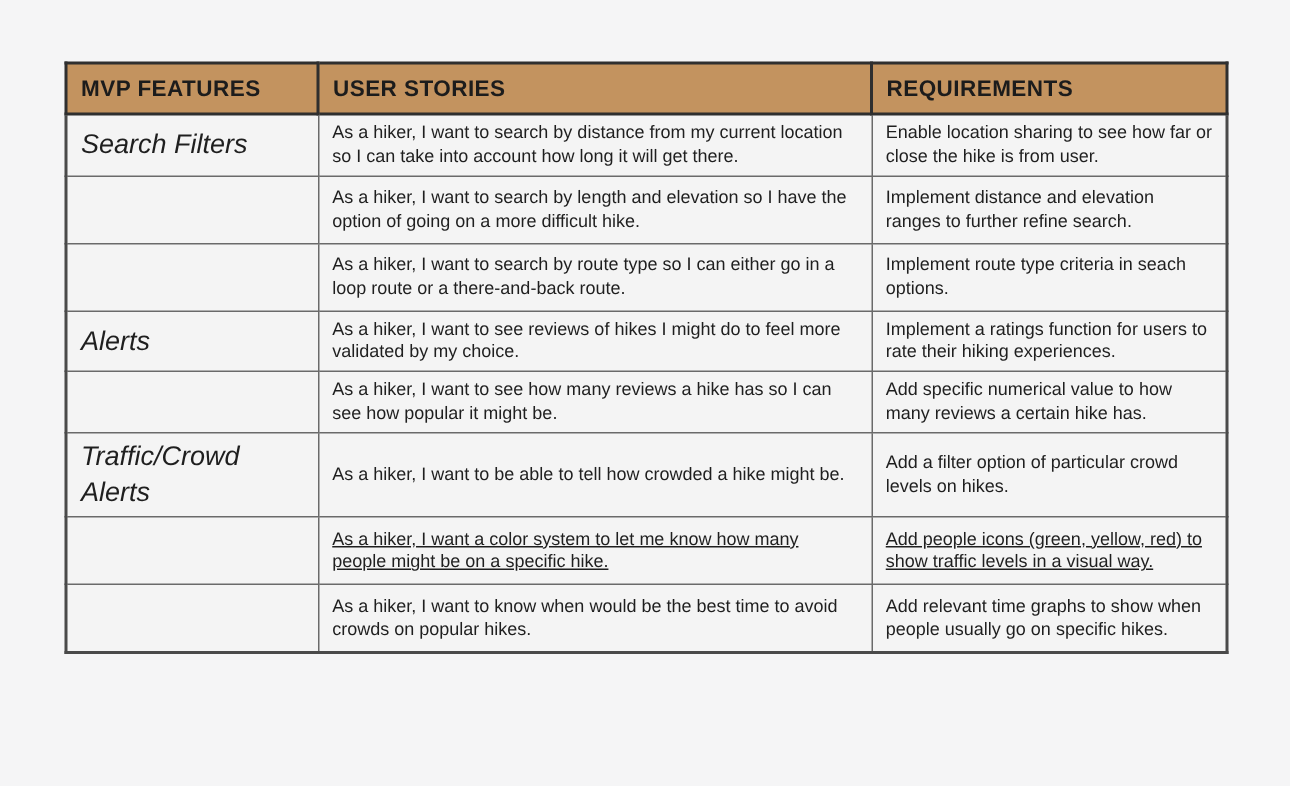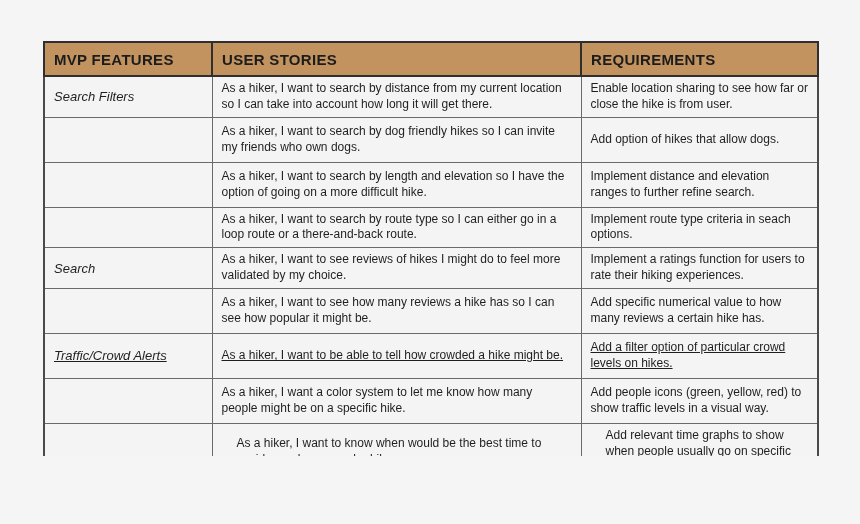--- a/index.html
+++ b/index.html
@@ -44,21 +44,21 @@
     border: 1.5px solid #6A6A6A;
     color: #1F1F1F;
     font-size: 12px;
     line-height: 1.32;
     padding: 4px 9px;
     vertical-align: middle;
     overflow: hidden;
   }
   td.feature-cell {
     font-style: italic;
-    font-size: 13px;
+    font-size: 18px;
   }
   
   tbody tr:nth-child(1)  td { height: 29px; }
   tbody tr:nth-child(2)  td { height: 36px; }
   tbody tr:nth-child(3)  td { height: 36px; }
   tbody tr:nth-child(4)  td { height: 29px; }
   tbody tr:nth-child(5)  td { height: 31px; }
   tbody tr:nth-child(6)  td { height: 36px; }
   tbody tr:nth-child(7)  td { height: 36px; text-decoration: underline; }
   tbody tr:nth-child(8)  td { height: 36px; }
@@ -83,35 +83,30 @@
       </tr>
     </thead>
     <tbody>
         <tr>
           <td class="feature-cell">Search Filters</td>
           <td class="user-story-cell">As a hiker, I want to search by distance from my current location so I can take into account how long it will get there.</td>
           <td class="requirement-cell">Enable location sharing to see how far or close the hike is from user.</td>
         </tr>
         <tr>
           <td class="feature-cell"></td>
-          <td class="user-story-cell">As a hiker, I want to search by dog friendly hikes so I can invite my friends who own dogs.</td>
-          <td class="requirement-cell">Add option of hikes that allow dogs.</td>
-        </tr>
-        <tr>
-          <td class="feature-cell"></td>
           <td class="user-story-cell">As a hiker, I want to search by length and elevation so I have the option of going on a more difficult hike.</td>
           <td class="requirement-cell">Implement distance and elevation ranges to further refine search.</td>
         </tr>
         <tr>
           <td class="feature-cell"></td>
           <td class="user-story-cell">As a hiker, I want to search by route type so I can either go in a loop route or a there-and-back route.</td>
           <td class="requirement-cell">Implement route type criteria in seach options.</td>
         </tr>
         <tr>
-          <td class="feature-cell">Search</td>
+          <td class="feature-cell">Alerts</td>
           <td class="user-story-cell">As a hiker, I want to see reviews of hikes I might do to feel more validated by my choice.</td>
           <td class="requirement-cell">Implement a ratings function for users to rate their hiking experiences.</td>
         </tr>
         <tr>
           <td class="feature-cell"></td>
           <td class="user-story-cell">As a hiker, I want to see how many reviews a hike has so I can see how popular it might be.</td>
           <td class="requirement-cell">Add specific numerical value to how many reviews a certain hike has.</td>
         </tr>
         <tr>
           <td class="feature-cell">Traffic/Crowd Alerts</td>

